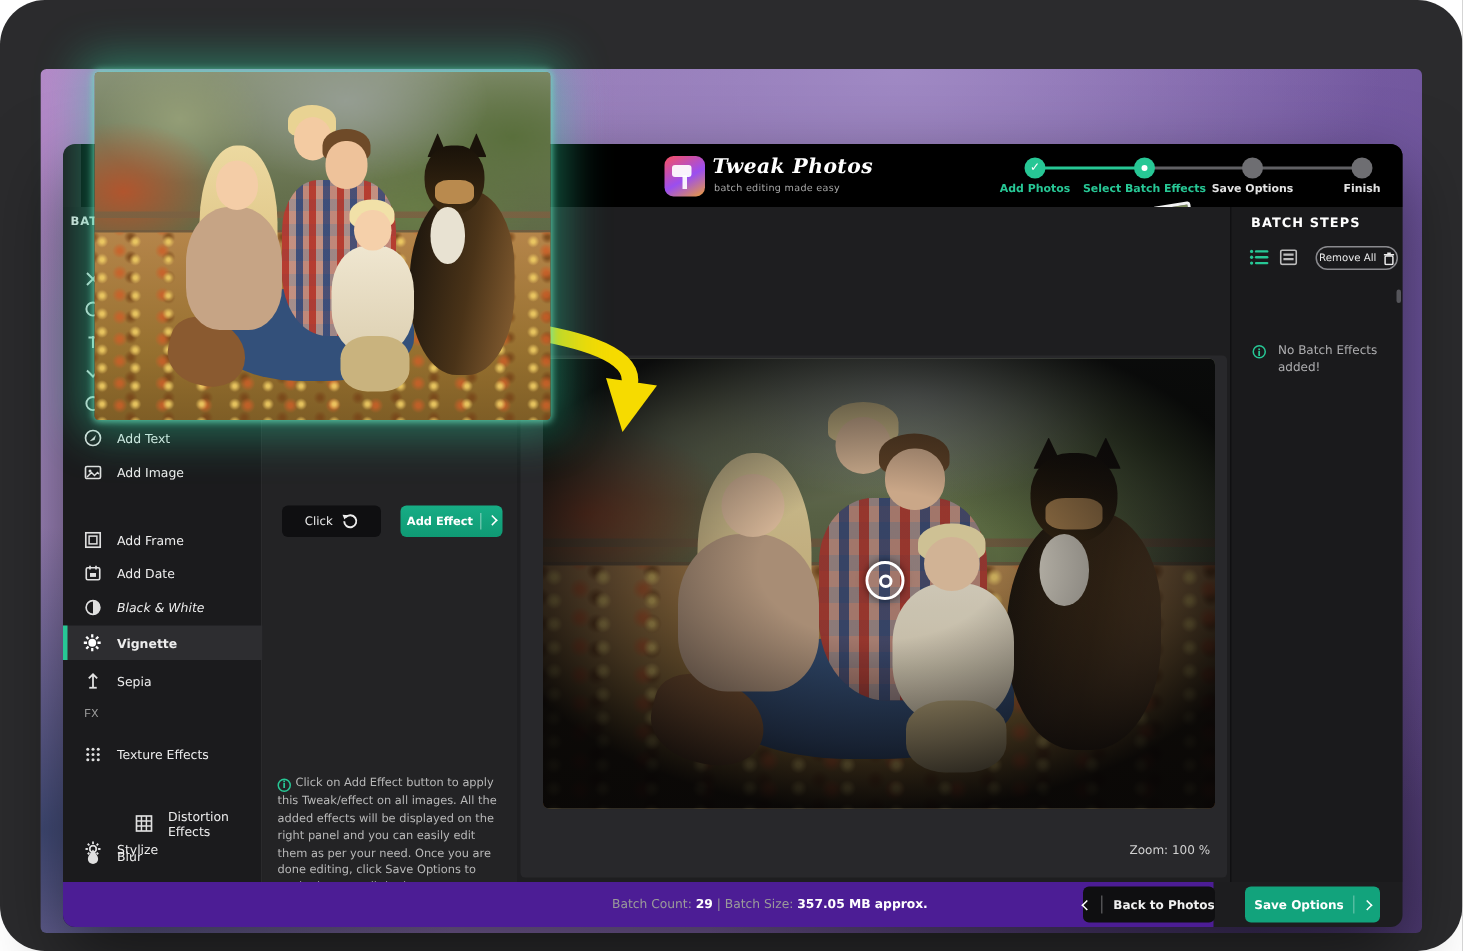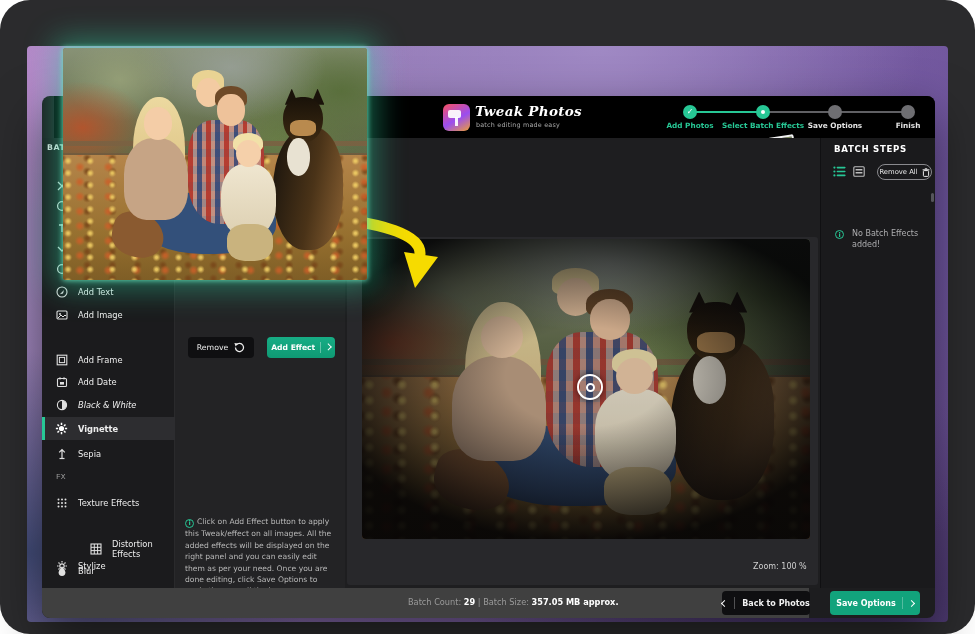--- a/index.html
+++ b/index.html
@@ -92,21 +92,21 @@
   .rpanel{position:absolute;left:778px;top:42px;width:115px;height:450px;background:#1a1a1c;border-left:1px solid #101012;}
   .rtitle{position:absolute;left:13px;top:6px;font-size:8.6px;font-weight:bold;color:#fff;letter-spacing:.7px;}
   .ricon{position:absolute;top:28px;width:13px;height:11px;cursor:pointer;}
   .btn-removeall{position:absolute;left:56px;top:26px;width:55px;height:16px;border:1px solid #8a8a8e;border-radius:9px;
     display:flex;align-items:center;justify-content:center;gap:4px;color:#eaeaea;font-size:6.8px;cursor:pointer;}
   .rscroll{position:absolute;left:110px;top:55px;width:2.5px;height:9px;background:#55555a;border-radius:2px;}
   .empty{position:absolute;left:14px;top:90px;width:88px;display:flex;gap:5px;}
   .empty .txt{font-size:8px;color:#adadaf;line-height:1.4;text-align:left;}
   .empty .iicon{flex:none;margin-top:2px;}
   
-  .foot{position:absolute;left:0;top:492px;width:767px;height:30px;background:#404040;}
+  .foot{position:absolute;left:0;top:492px;width:767px;height:30px;background:#4c1d95;}
   .batchinfo{position:absolute;left:366px;top:9px;font-size:8.2px;color:#9a9a9a;}
   .batchinfo b{color:#fff;}
   .btn-back{position:absolute;left:680px;top:3px;width:88px;height:24px;background:#0f0f11;border-radius:4px;
     display:flex;align-items:center;justify-content:center;gap:7px;color:#f0f0f0;font-size:8px;font-weight:bold;cursor:pointer;}
   .btn-back .div,.btn-save .div{width:1px;height:12px;background:rgba(255,255,255,.28);}
   .btn-back .chev{border-color:#fff;border-width:1.7px;width:5px;height:5px;}
   .btn-save{position:absolute;left:788px;top:3px;width:90px;height:24px;background:#12a37c;border-radius:4px;
     display:flex;align-items:center;justify-content:center;gap:6px;color:#fff;font-size:8px;font-weight:bold;cursor:pointer;}
   .btn-save .chev{border-color:#fff;border-width:1.7px;width:5px;height:5px;}
   
@@ -385,21 +385,21 @@
             <svg width="12" height="12" viewBox="0 0 12 12">
               <path d="M6 1.3C8.4 4.6 9.4 6.1 9.4 7.6a3.4 3.4 0 1 1-6.8 0C2.6 6.1 3.6 4.6 6 1.3z" fill="#e0e0e0"></path>
             </svg>
           </span>
         <span class="slab">Blur</span>
       </div>
     </div>
 
     <div class="mid">
       <div class="btn-reset">
-        <span>Remove</span>
+        <span>Click</span>
         <svg width="11" height="11" viewBox="0 0 12 12">
             <path d="M2.6 3.2A4.4 4.4 0 1 1 1.6 6" fill="none" stroke="#ececec" stroke-width="1.4"></path>
             <polygon points="0.4,1.2 4.4,1.6 1.8,4.8" fill="#ececec"></polygon>
           </svg>
       </div>
       <div class="btn-addfx">
         <span>Add Effect</span>
         <span class="div"></span>
         <span class="chev chev-r"></span>
       </div>

